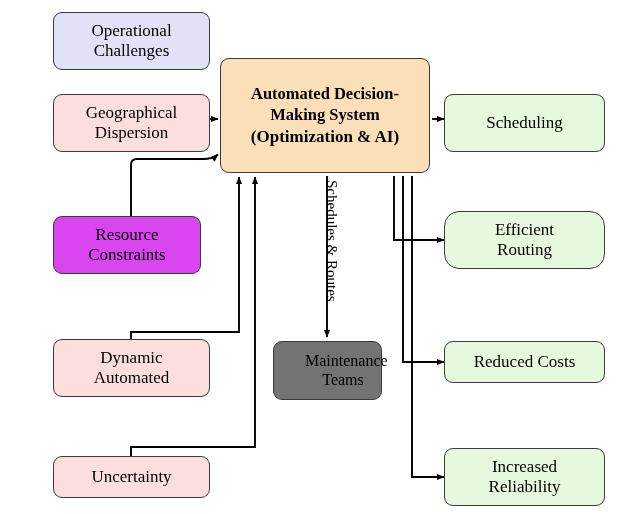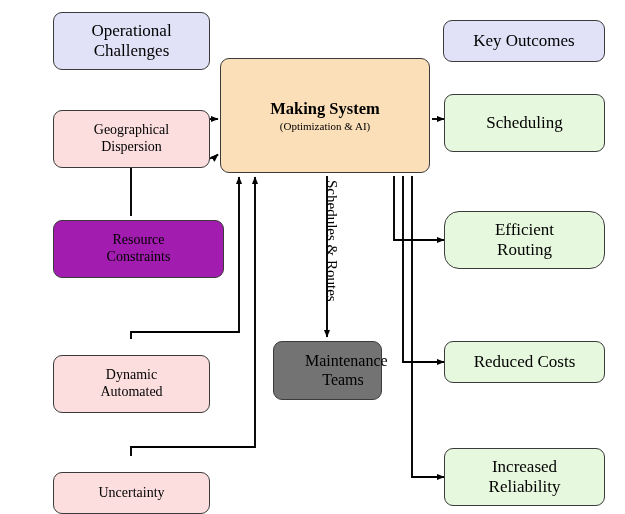--- a/index.html
+++ b/index.html
@@ -33,31 +33,31 @@
     justify-content: center;
     text-align: center;
     line-height: 1.18;
     color: #000000;
     z-index: 3;
   }
   .node .lbl { display: block; width: 100%; padding: 0 4px; }
   .node .l2 { display: block; }
 
   .n-header { font-size: 17px; }
-  .n-problem { font-size: 14px; margin-top: 16px; }
+  .n-problem { font-size: 17px; }
   .n-outcome { font-size: 17px; }
   .n-actor   { font-size: 16px; }
 
   .n-center {
     font-size: 16.5px;
     border-width: 1.6px;
     line-height: 1.30;
   }
   .n-center .t1 { font-weight: bold; font-size: 16.5px; display:block; }
-  .n-center .t2 { font-weight: normal; font-size: 11px; display:block; }
+  .n-center .t2 { font-weight: bold; font-size: 17px; display:block; }
 
   .edge-label {
     position: absolute;
     z-index: 4;
     font-size: 15px;
     color: #000;
     white-space: nowrap;
     transform-origin: left top;
     transform: rotate(90deg);
   }
@@ -95,39 +95,37 @@
     </g>
   </svg>
 
   <div class="node n-header" style="left:53px; top:12px; width:157px; height:58px; background:#e1e1f7;">
     <span class="lbl">
       <span>Operational</span>
       <span class="l2">Challenges</span>
     </span>
   </div>
 
-  <div class="node n-header" style="left:443px; top:20px; width:162px; height:42px; background:#e1e1f7;">
-    <span class="lbl">Key Outcomes</span>
-  </div>
 
   <div class="node n-center" style="left:220px; top:58px; width:210px; height:115px; background:#fbdfb9;">
     <span class="lbl">
+      <span class="t1">Automated Decision-</span>
       <span class="t1">Making System</span>
       <span class="t2">(Optimization &amp; AI)</span>
     </span>
   </div>
 
   <div class="node n-problem" style="left:53px; top:94px; width:157px; height:58px; background:#fcdede;">
     <span class="lbl">
       <span>Geographical</span>
       <span class="l2">Dispersion</span>
     </span>
   </div>
 
-  <div class="node n-problem" style="left:53px; top:204px; width:171px; height:58px; background:#a21caf;">
+  <div class="node n-problem" style="left:53px; top:216px; width:148px; height:58px; background:#d946ef;">
     <span class="lbl">
       <span>Resource</span>
       <span class="l2">Constraints</span>
     </span>
   </div>
 
   <div class="node n-problem" style="left:53px; top:339px; width:157px; height:58px; background:#fcdede;">
     <span class="lbl">
       <span>Dynamic</span>
       <span class="l2">Automated</span>

